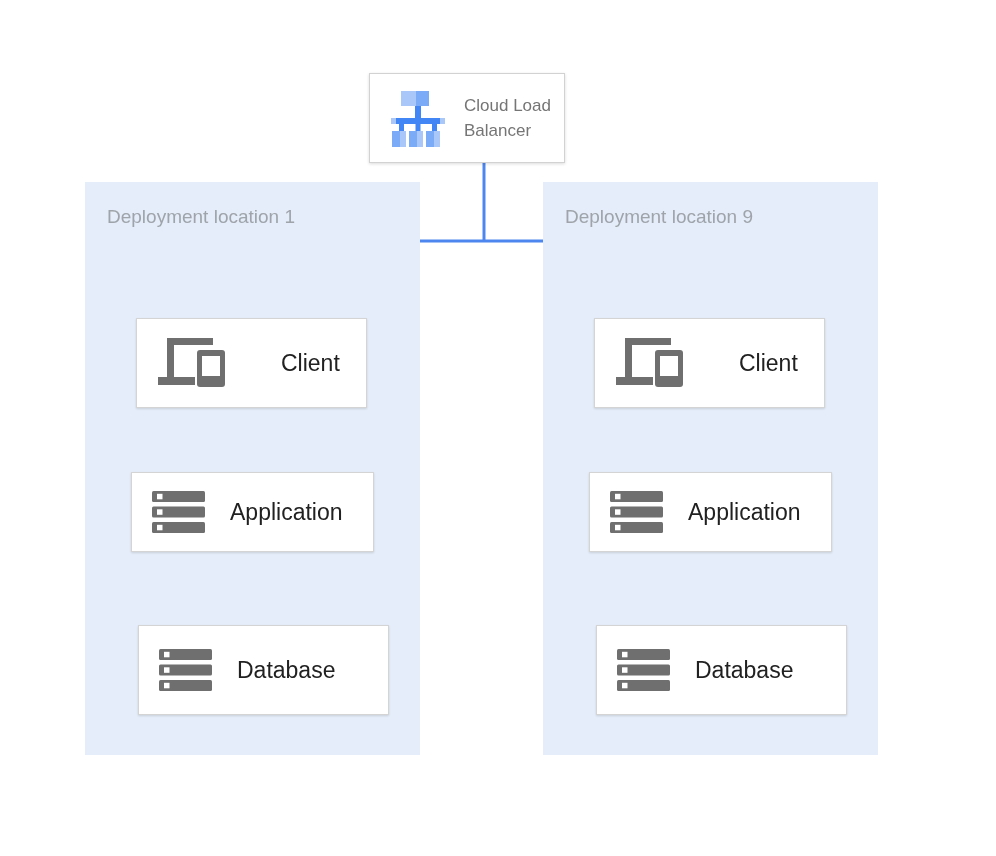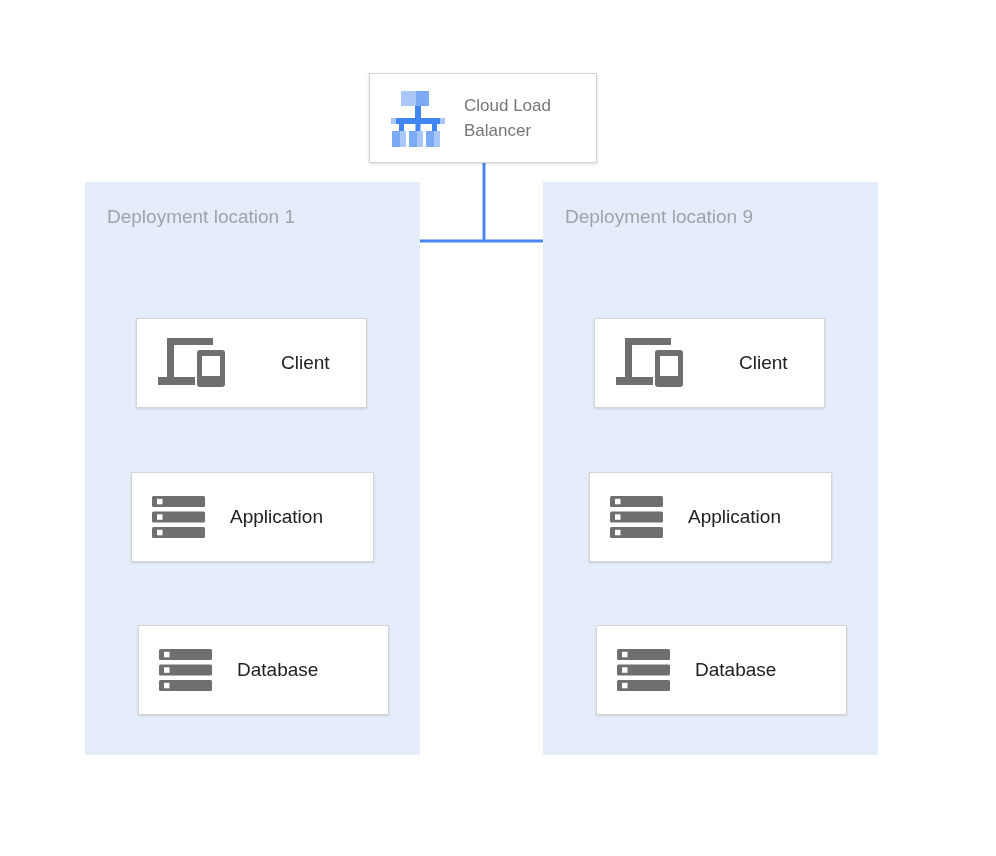--- a/index.html
+++ b/index.html
@@ -6,38 +6,38 @@
     --page-bg:#ffffff; --panel-bg:#E4EDF9; --arrow-blue:#4D86EE;
     --box-border:#D4D4D4; --icon-gray:#6F6F6F; --node-label:#212121;
     --panel-title:#9FA4AA; --lb-label:#757575;
   }
   *{margin:0;padding:0;box-sizing:border-box;}
   html,body{background:var(--page-bg);}
   body{font-family:"Liberation Sans","DejaVu Sans",sans-serif;}
   .canvas{position:relative;width:996px;height:856px;background:var(--page-bg);overflow:hidden;}
 
   
-  .lb-box{position:absolute;left:369px;top:73px;width:228px;height:90px;background:#fff;
+  .lb-box{position:absolute;left:369px;top:73px;width:196px;height:90px;background:#fff;
           border:1px solid #D2D2D2;box-shadow:0 1px 3px rgba(0,0,0,.14);
           display:flex;align-items:center;padding-left:19px;}
   .lb-text{margin-left:17px;width:120px;font-size:17px;line-height:25px;color:var(--lb-label);}
 
   
   .panel{position:absolute;top:182px;width:335px;height:573px;background:var(--panel-bg);}
   .panel-left{left:85px;text-align:center;}
   .panel-right{left:543px;}
   .panel-title{position:absolute;left:22px;top:24px;font-size:19px;color:var(--panel-title);}
 
   
   .node{position:absolute;background:#fff;border:1px solid var(--box-border);
         box-shadow:0 1px 2px rgba(0,0,0,.12);display:flex;align-items:center;padding-left:20px;}
   .node-client{left:51px;top:136px;width:231px;height:90px;}
-  .node-application{left:46px;top:290px;width:243px;height:90px;}
+  .node-application{left:46px;top:290px;width:243px;height:80px;}
   .node-database{left:53px;top:443px;width:251px;height:90px;}
-  .node-label{font-size:19px;color:var(--node-label);}
+  .node-label{font-size:23px;color:var(--node-label);}
   .node-client .node-label{margin-left:54px;}
   .node-application .node-label,.node-database .node-label{margin-left:25px;}
 
   .arrows{position:absolute;left:0;top:0;width:996px;height:856px;pointer-events:none;}
   .iconsvg{flex:none;display:block;}
 </style>
 </head>
 <body>
 
 <div class="canvas">

